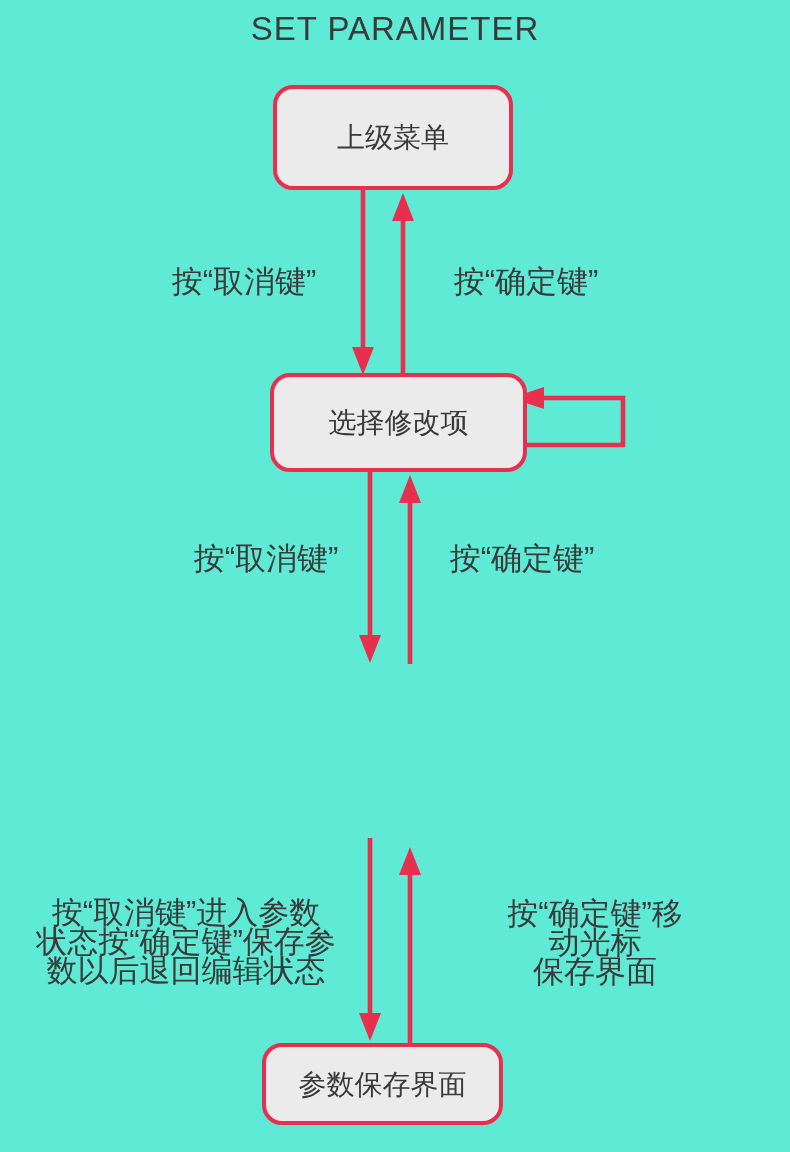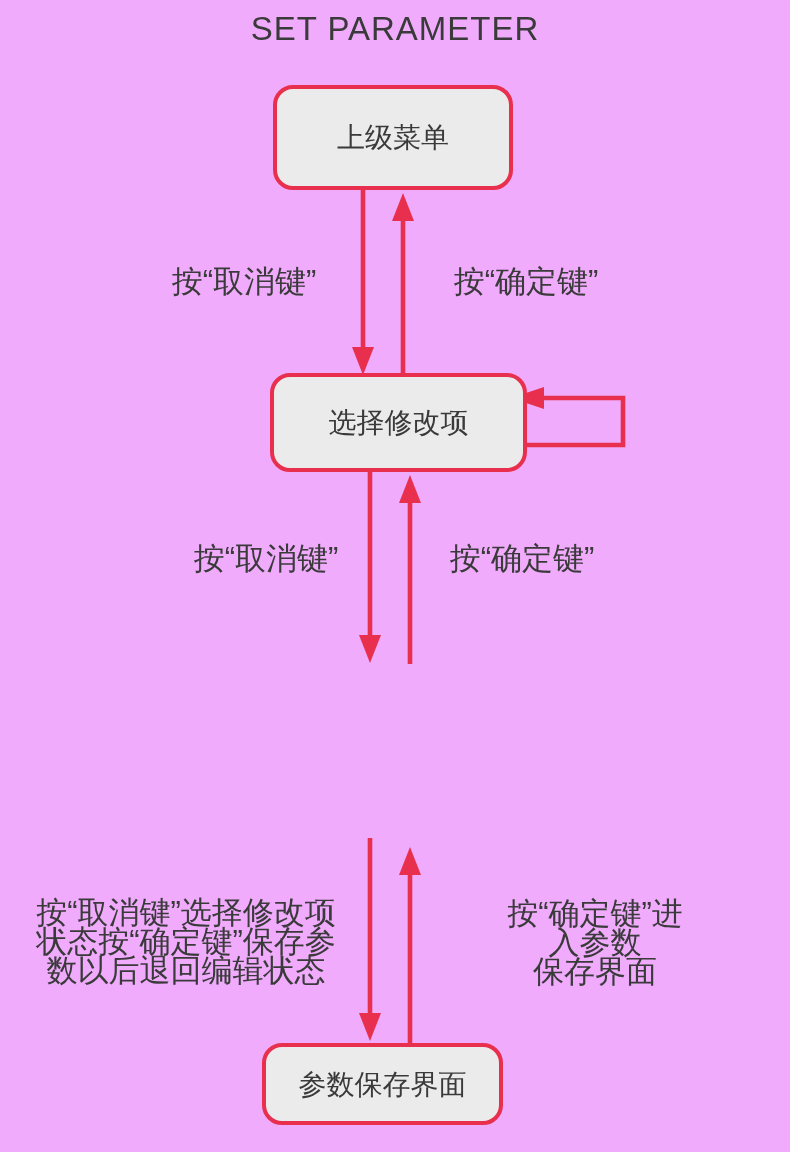--- a/index.html
+++ b/index.html
@@ -1,18 +1,18 @@
 <!DOCTYPE html>
 <html style="--accent: #e8304e; --fill: #ebebeb; --text: #3a3a3a;"><head>
 <meta charset="utf-8">
 <style>
   :root { --accent:#e8304e; --fill:#ebebeb; --text:#3a3a3a; }
   html,body { margin:0; padding:0; background:#ffffff; }
   .canvas {
-    position:relative; width:790px; height:1152px; background:#f0abfc;
+    position:relative; width:790px; height:1152px; background:#5eead4;
     font-family:"Liberation Sans","DejaVu Sans",sans-serif; color:var(--text);
     overflow:hidden;
   }
   .title {
     position:absolute; left:0; right:0; top:10px; text-align:center;
     font-size:33px; font-weight:500; letter-spacing:1px; color:var(--text);
   }
   .arrow-layer { position:absolute; left:0; top:0; width:790px; height:1152px; }
   .node {
     position:absolute; box-sizing:border-box;
@@ -83,19 +83,19 @@
 
 
   <div class="node" style="left:262px; top:1043px; width:241px; height:82px;">
     <div class="node-label">参数保存界面</div>
   </div>
 
   <div class="edge-label" style="left:244px; top:281px;">按“取消键”</div>
   <div class="edge-label" style="left:526px; top:281px;">按“确定键”</div>
   <div class="edge-label" style="left:266px; top:558px;">按“取消键”</div>
   <div class="edge-label" style="left:522px; top:558px;">按“确定键”</div>
-  <div class="edge-label" style="left:186px; top:941px;">按“取消键”选择修改项
+  <div class="edge-label" style="left:186px; top:941px;">按“取消键”进入参数
 状态按“确定键”保存参
 数以后退回编辑状态</div>
-  <div class="edge-label" style="left:595px; top:942px;">按“确定键”进入参数
+  <div class="edge-label" style="left:595px; top:942px;">按“确定键”移动光标
 保存界面</div>
 
 </div>
 
 </body></html>

